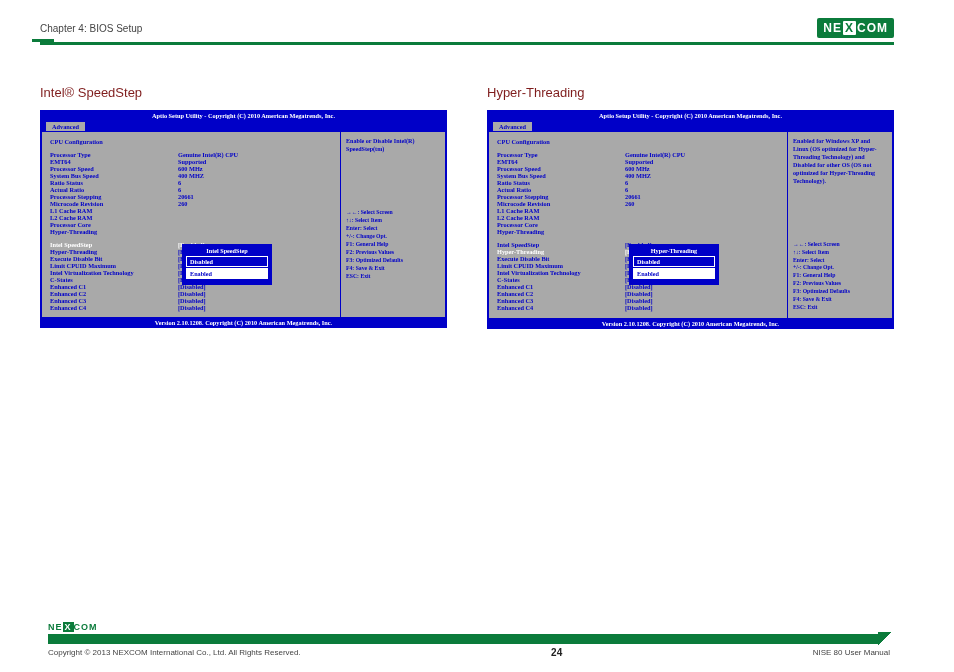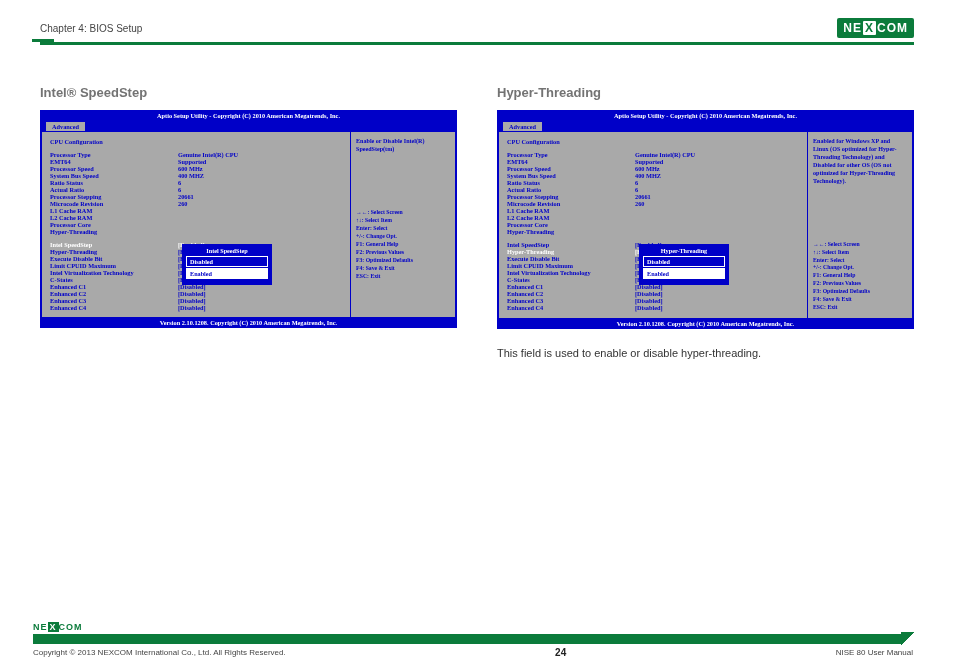--- a/index.html
+++ b/index.html
@@ -1,44 +1,44 @@
 <!DOCTYPE html>
 <html><head>
 <meta charset="utf-8">
 <style>
  * { margin:0; padding:0; box-sizing:border-box; }
  body { font-family: Arial, sans-serif; background:#fff; width:954px; height:672px; position:relative; font-size:10px; color:#333; }
- .page { padding:18px 40px 0 40px; }
+ .page { padding:18px 60px 0 40px; }
  .header { display:flex; justify-content:space-between; align-items:center; font-size:10px; color:#444; margin-bottom:4px;}
  .logo { background:#0b7b3b; color:#fff; font-weight:bold; padding:3px 6px; font-size:12px; letter-spacing:1px; border-radius:2px; display:inline-flex; align-items:center;}
  .logo .ex { background:#fff; color:#0b7b3b; padding:0 2px; margin:0 1px; border-radius:1px;}
  .hr-top { height:3px; background:#0b7b3b; margin-top:4px; position:relative;}
  .hr-top::before { content:""; position:absolute; left:-8px; top:-3px; width:22px; height:3px; background:#0b7b3b;}
  .content { display:flex; gap:40px; margin-top:40px;}
  .col { flex:1; }
- .sect-title { font-size:13px; font-weight:bold; color:#737373; margin-bottom:10px;}
+ .sect-title { font-size:13px; font-weight:normal; color:#7f1d1d; margin-bottom:10px;}
  .bios { width:100%; font-family:"Times New Roman",serif; font-size:6.3px; font-weight:bold; color:#fff; }
  .bios-top { background:#0000c8; text-align:center; padding:2px 0;}
  .bios-tab { background:#0000c8; padding:1px 6px;}
  .bios-tab span { background:#a9a9a9; color:#0000c8; padding:1px 6px; display:inline-block;}
  .bios-body { background:#a9a9a9; border-left:2px solid #0000c8; border-right:2px solid #0000c8; display:flex; }
  .bios-main { flex:1; padding:6px 8px; color:#0000c8; position:relative;}
  .bios-side { width:105px; border-left:1px solid #0000c8; padding:6px 5px; color:#0000c8; display:flex;flex-direction:column;gap:55px;}
  .bios-row { display:flex; }
  .bios-label { width:128px; }
  .bios-val { }
  .bios-white { color:#fff; }
  .bios-section-sp { height:6px; }
  .bios-popup { position:absolute; background:#0000c8; color:#fff; padding:3px 4px 5px 4px; font-size:6.2px; min-width:90px; left:140px;}
  .bios-popup .pt { text-align:center; margin-bottom:2px;}
  .bios-popup .opt { border:1px solid #fff; padding:1px 3px; margin:1px 0;}
  .bios-popup .opt.sel { background:#fff; color:#0000c8;}
  .bios-bottom { background:#0000c8; text-align:center; padding:2px 0;}
  .desc { font-size:11px; color:#333; margin-top:18px;}
- .footer { position:absolute; left:0; right:8px; bottom:14px; padding:0 33px;}
+ .footer { position:absolute; left:0; right:16px; bottom:14px; padding:0 48px;}
  .footer-bar { height:10px; background:#0b7b3b; position:relative;}
  .footer-bar::after { content:""; position:absolute; right:-2px; top:-2px; width:14px; height:14px; background:linear-gradient(135deg,#0b7b3b 49%,#fff 50%);}
  .footer-row { display:flex; justify-content:space-between; font-size:8px; color:#444; margin-top:3px; align-items:center;}
  .footer-logo { background:#fff; color:#0b7b3b; font-weight:bold; font-size:9px; letter-spacing:1px;}
  .pgnum { font-weight:bold; font-size:10px; color:#222;}
  .help-block .hl { display:block; }
  .popup1 { top:112px; }
  .side-top{font-size:6.1px;line-height:1.3;}
  .side-bot{font-size:5.7px;line-height:1.4;}
 </style>
@@ -302,21 +302,20 @@
                 <span class="hl">F1: General Help</span>
                 <span class="hl">F2: Previous Values</span>
                 <span class="hl">F3: Optimized Defaults</span>
                 <span class="hl">F4: Save &amp; Exit</span>
                 <span class="hl">ESC: Exit</span>
               </div>
      </div>
     </div>
     <div class="bios-bottom">Version 2.10.1208. Copyright (C) 2010 American Megatrends, Inc.</div>
    </div>
-   <div class="desc">This field is used to enable or disable hyper-threading.</div>
   </div>
  </div>
 </div>
 
 <div class="footer">
  <div style="display:flex;align-items:center;gap:6px;margin-bottom:2px">
   <span class="footer-logo">
    <span>NE</span><span style="background:#0b7b3b;color:#fff;padding:0 2px">X</span><span>COM</span>
   </span>
  </div>

